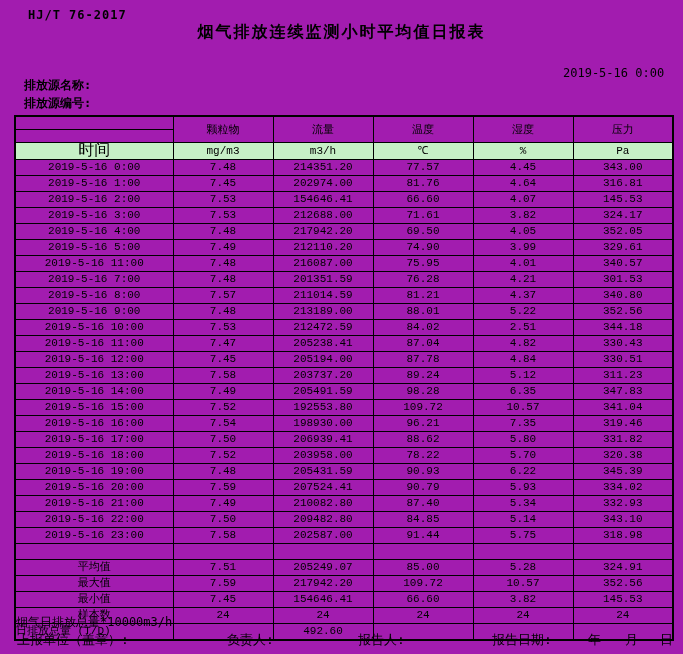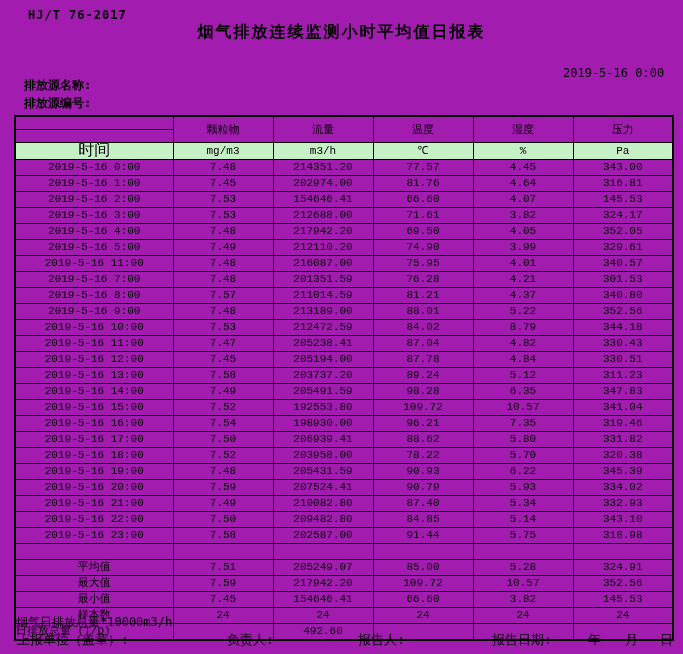--- a/index.html
+++ b/index.html
@@ -163,21 +163,21 @@
           <td>213189.00</td>
           <td>88.01</td>
           <td>5.22</td>
           <td>352.56</td>
         </tr>
         <tr>
           <td>2019-5-16 10:00</td>
           <td>7.53</td>
           <td>212472.59</td>
           <td>84.02</td>
-          <td>8.79</td>
+          <td>2.51</td>
           <td>344.18</td>
         </tr>
         <tr>
           <td>2019-5-16 11:00</td>
           <td>7.47</td>
           <td>205238.41</td>
           <td>87.04</td>
           <td>4.82</td>
           <td>330.43</td>
         </tr>

